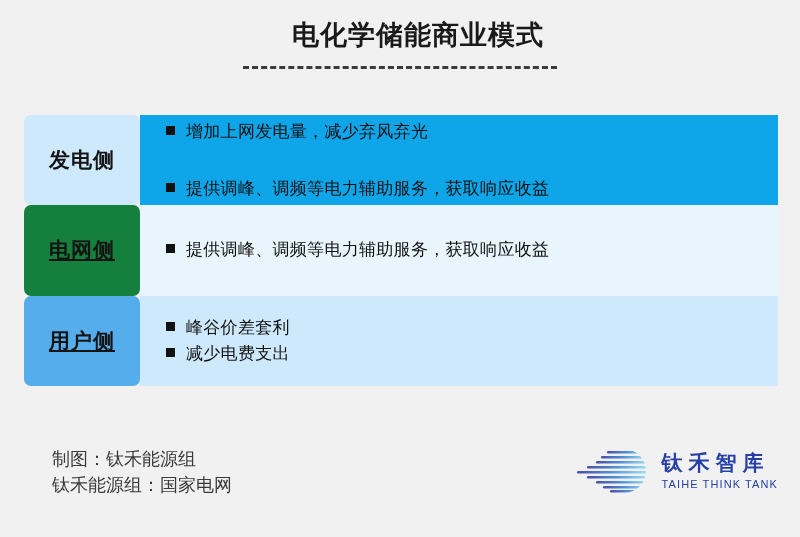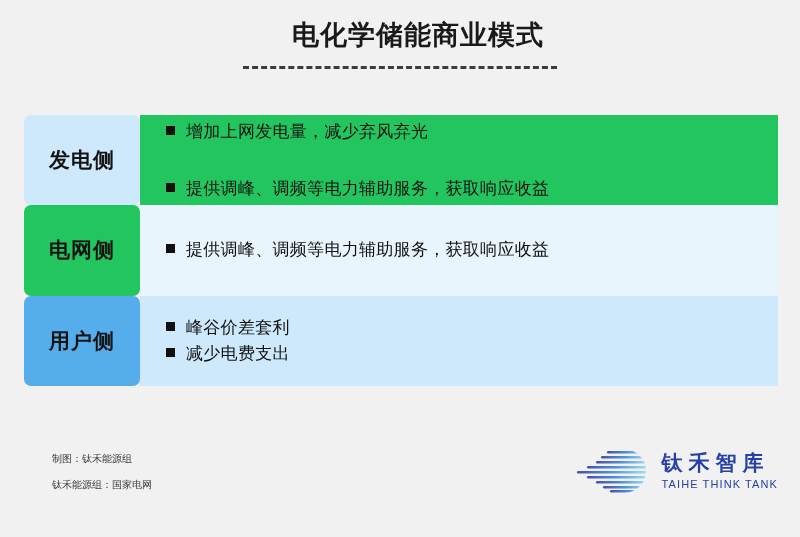--- a/index.html
+++ b/index.html
@@ -87,32 +87,32 @@
     width: 9px;
     height: 9px;
     background: #111111;
     margin-right: 11px;
     position: relative;
     top: -2px;
   }
 
   
   .row-1 .row-label { background: #cfe9fc; }
-  .row-1 .row-content { background: #22c55e; gap: 31px; }
-  .row-2 .row-label { background: #22c55e; }
+  .row-1 .row-content { background: #0ea5e9; gap: 31px; }
+  .row-2 .row-label { background: #15803d; text-decoration: underline; }
   .row-2 .row-content { background: #e9f5fd; }
-  .row-3 .row-label { background: #55adec; }
+  .row-3 .row-label { background: #55adec; text-decoration: underline; }
   .row-3 .row-content { background: #cde9fb; }
 
   
   .footer-notes {
     position: absolute;
     left: 52px;
     top: 446px;
-    font-size: 10px;
+    font-size: 18px;
     color: #3a3a3a;
     line-height: 26px;
   }
   .footer-note-line { white-space: nowrap; }
 
   .brand {
     position: absolute;
     right: 22px;
     top: 449px;
     display: flex;

